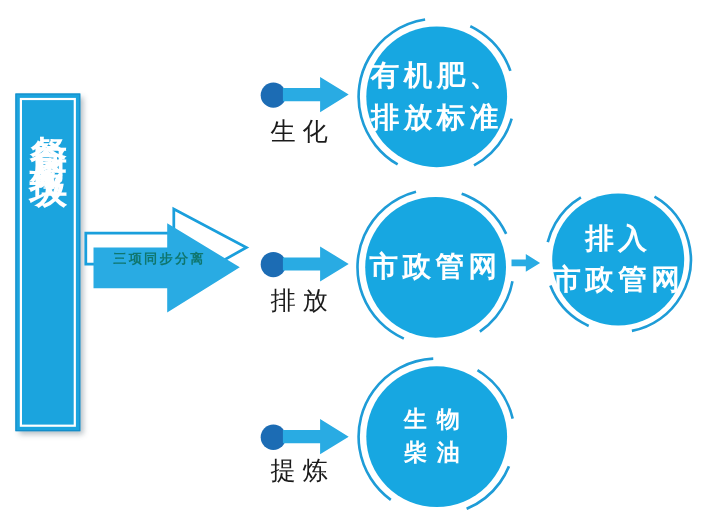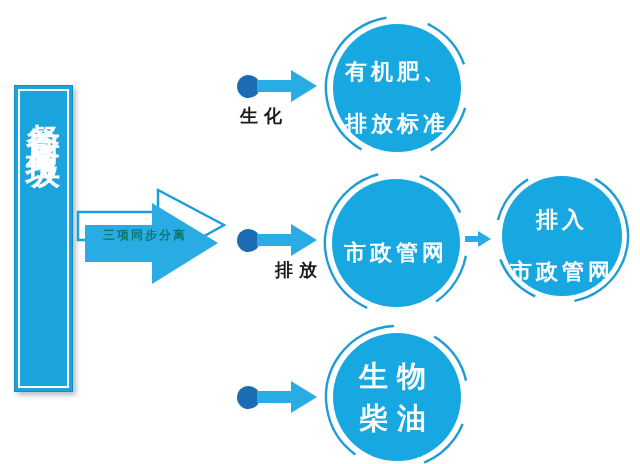--- a/index.html
+++ b/index.html
@@ -28,35 +28,35 @@
   .big-arrow{position:absolute;left:76px;top:176px;}
   .big-arrow-label{
     position:absolute;left:86px;top:226px;width:118px;height:18px;
     color:#0f766e;font-size:12px;font-weight:700;letter-spacing:2px;
     text-align:center;line-height:18px;white-space:nowrap;
   }
   
   .dot{position:absolute;width:23px;height:23px;border-radius:50%;background:#1c6cb4;}
   .mini-arrow{position:absolute;}
   .branch-label{
-    position:absolute;width:70px;
-    color:#1b1b1b;font-size:18px;font-weight:700;letter-spacing:6px;white-space:nowrap;
+    position:absolute;width:70px;text-align:center;
+    color:#1b1b1b;font-size:23px;font-weight:400;letter-spacing:6px;white-space:nowrap;
   }
   
   .node{position:absolute;}
   .node svg.arcs{position:absolute;inset:0;}
   .disc{position:absolute;border-radius:50%;background:#17a7e1;}
   .node-label{
     position:absolute;inset:0;display:flex;flex-direction:column;
     align-items:center;justify-content:center;
     color:#ffffff;font-weight:700;text-align:center;
   }
   .node-label span{display:block;line-height:1.45;white-space:nowrap;}
-  .size-m span{font-size:22px;letter-spacing:4px;margin-top:20px;}
-  .size-l span{font-size:29px;letter-spacing:9px;}
+  .size-m span{font-size:26px;letter-spacing:4px;}
+  .size-l span{font-size:21px;letter-spacing:9px;}
   .connector{position:absolute;left:464px;top:228px;}
 </style>
 </head>
 <body>
 
 <div class="canvas">
 
   <div class="bar">
     <div class="bar-border"></div>
     <div class="bar-title">餐厨垃圾</div>
@@ -82,21 +82,21 @@
     <div class="node-label size-m">
       <span>有机肥、</span>
       <span>排放标准</span>
     </div>
   </div>
 
   <div class="dot" style="left:237px;top:229px;"></div>
   <svg class="mini-arrow" style="left:257px;top:222px;" width="62" height="36" viewBox="0 0 62 36">
     <polygon points="0,12 34,12 34,2 60,18 34,34 34,24 0,24" fill="#29abe3"></polygon>
   </svg>
-  <div class="branch-label" style="left:240px;top:258px;margin-left:35px;">排放</div>
+  <div class="branch-label" style="left:240px;top:258px;">排放</div>
   <div class="node" style="left:316px;top:163px;width:160px;height:160px;">
     <svg class="arcs" viewBox="0 0 160 160">
       <circle cx="80" cy="80" r="71" fill="none" stroke="#1e9cd7" stroke-width="2.4" stroke-dasharray="175 42 56 44 56 73" transform="rotate(114 80 80)"></circle>
     </svg>
     <div class="disc" style="inset:16px;"></div>
     <div class="node-label size-m">
       <span>市政管网</span>
     </div>
   </div>
 
@@ -112,20 +112,21 @@
     <div class="node-label size-m">
       <span>排入</span>
       <span>市政管网</span>
     </div>
   </div>
 
   <div class="dot" style="left:237px;top:386px;"></div>
   <svg class="mini-arrow" style="left:257px;top:379px;" width="62" height="36" viewBox="0 0 62 36">
     <polygon points="0,12 34,12 34,2 60,18 34,34 34,24 0,24" fill="#29abe3"></polygon>
   </svg>
+  <div class="branch-label" style="left:240px;top:412px;">提炼</div>
   <div class="node" style="left:317px;top:317px;width:160px;height:160px;">
     <svg class="arcs" viewBox="0 0 160 160">
       <circle cx="80" cy="80" r="71" fill="none" stroke="#1e9cd7" stroke-width="2.4" stroke-dasharray="175 42 56 44 56 73" transform="rotate(126 80 80)"></circle>
     </svg>
     <div class="disc" style="inset:16px;"></div>
     <div class="node-label size-l">
       <span>生物</span>
       <span>柴油</span>
     </div>
   </div>

